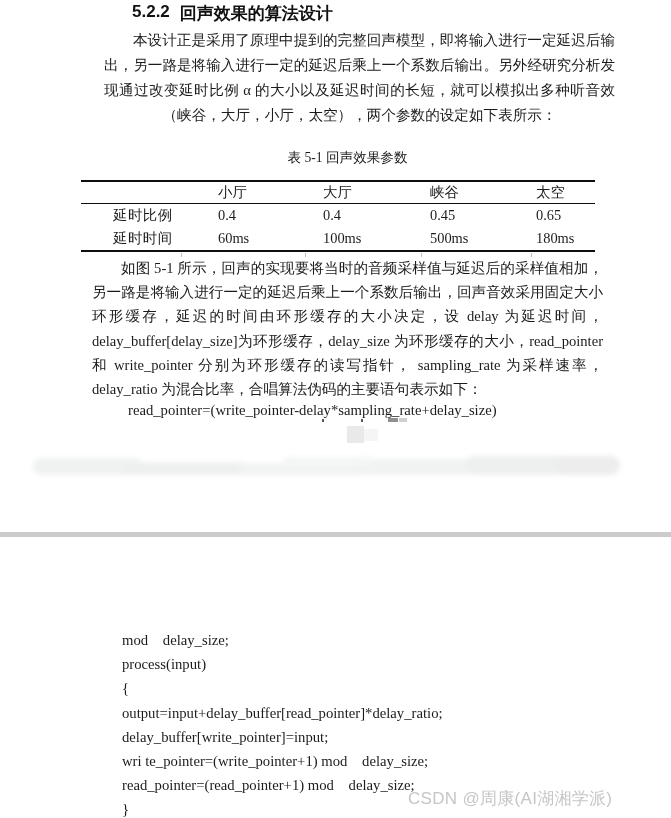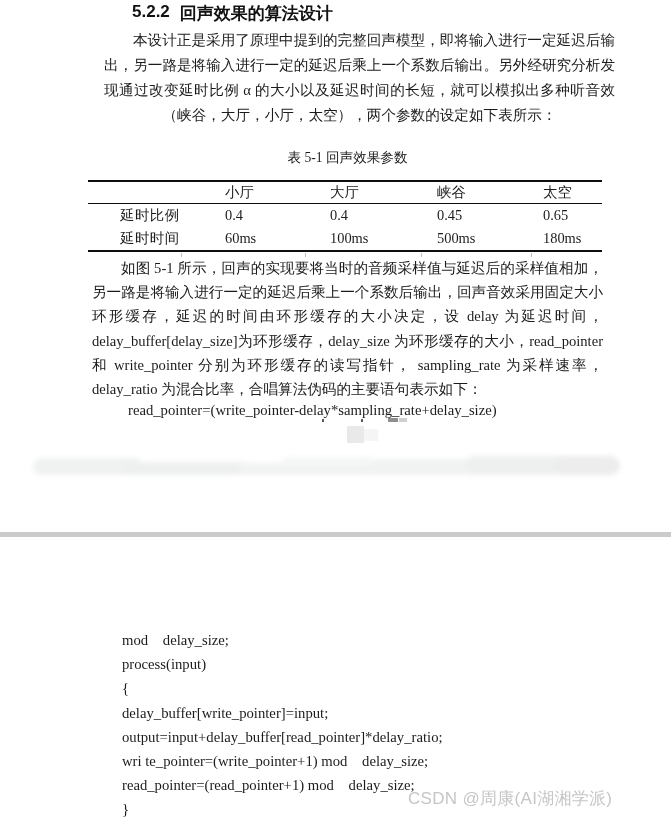--- a/index.html
+++ b/index.html
@@ -20,21 +20,21 @@
   .p2{top:256px;}
   .p2 .ln{height:24.2px;line-height:24.2px;}
   .ln{white-space:nowrap;}
   .ln.just{text-align:justify;text-align-last:justify;white-space:normal;overflow:hidden;}
   .ln.indent{padding-left:29px;}
   .ln.just.indent{width:482px;}
   
   .caption{position:absolute;left:92px;top:149px;width:511px;text-align:center;font-size:13.6px;}
   
   .tbl{
-    position:absolute;left:88px;top:180px;width:514px;
+    position:absolute;left:81px;top:180px;width:514px;
     border-top:2.5px solid #0e0e0e;border-bottom:2.5px solid #0e0e0e;
   }
   .t-row{display:grid;grid-template-columns:130px 105px 107px 106px 1fr;align-items:center;height:23px;font-size:14.4px;}
   .t-head{height:21px;border-bottom:1px solid #0e0e0e;}
   .t-cell{padding-left:7px;white-space:nowrap;}
   .t-cell.lbl{padding-left:32px;letter-spacing:0.5px;}
   .tick{position:absolute;width:1px;height:4px;top:253px;background:#9a9a9a;opacity:.65;}
   
   .codeline{position:absolute;left:128px;top:402px;font-size:14.7px;white-space:pre;}
   .codeblock{position:absolute;left:122px;top:628px;font-size:14.7px;}
@@ -140,22 +140,22 @@
       <span class="bb6"></span>
     <span class="bb7"></span>
   </div>
 
   <div class="divider"></div>
 
   <div class="codeblock">
     <div class="ln">mod    delay_size;</div>
     <div class="ln">process(input)</div>
     <div class="ln">{</div>
+    <div class="ln">output=input+delay_buffer[read_pointer]*delay_ratio;</div>
     <div class="ln">delay_buffer[write_pointer]=input;</div>
-    <div class="ln">output=input+delay_buffer[read_pointer]*delay_ratio;</div>
     <div class="ln">wri te_pointer=(write_pointer+1) mod    delay_size;</div>
     <div class="ln">read_pointer=(read_pointer+1) mod    delay_size;</div>
     <div class="ln">}</div>
   </div>
 
   <div class="watermark">CSDN @周康(AI湖湘学派)</div>
 
 </div>
 
 </body></html>

